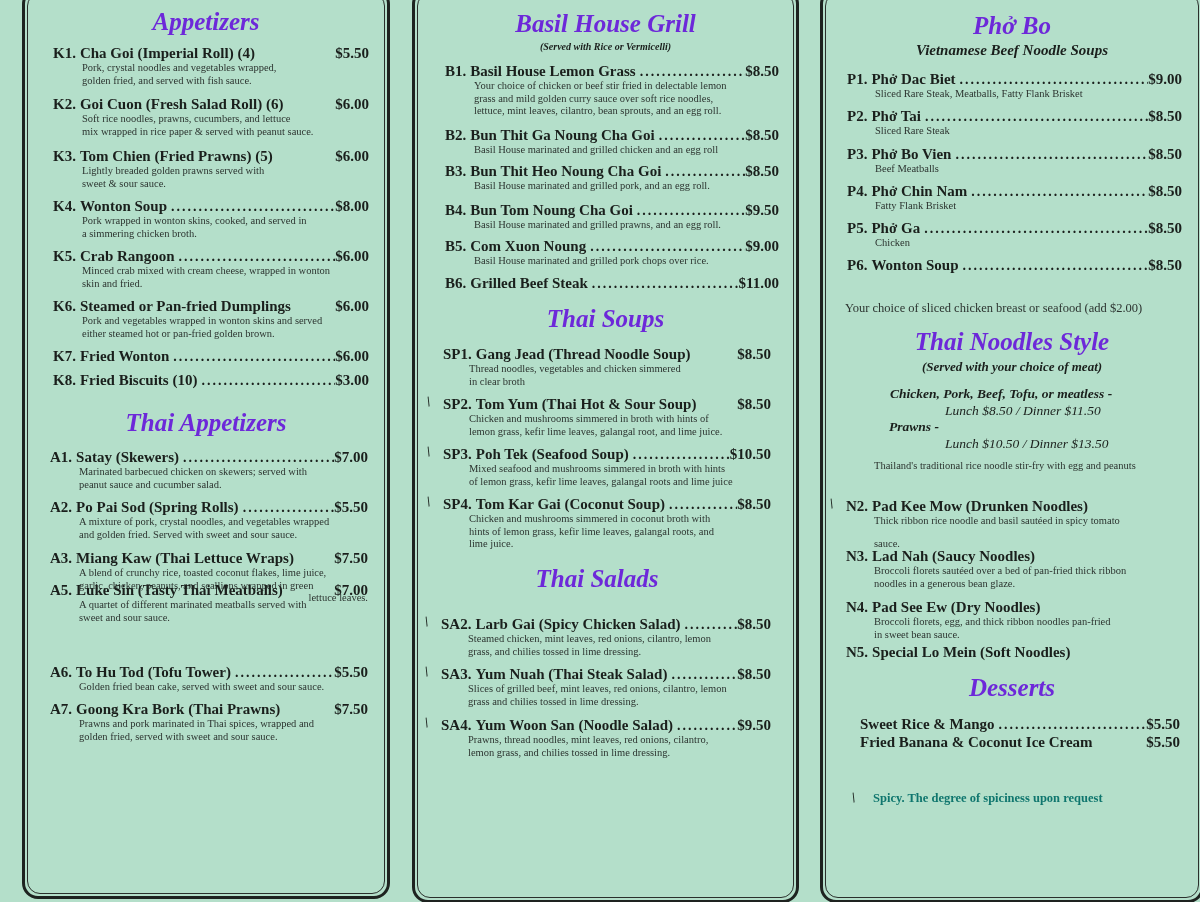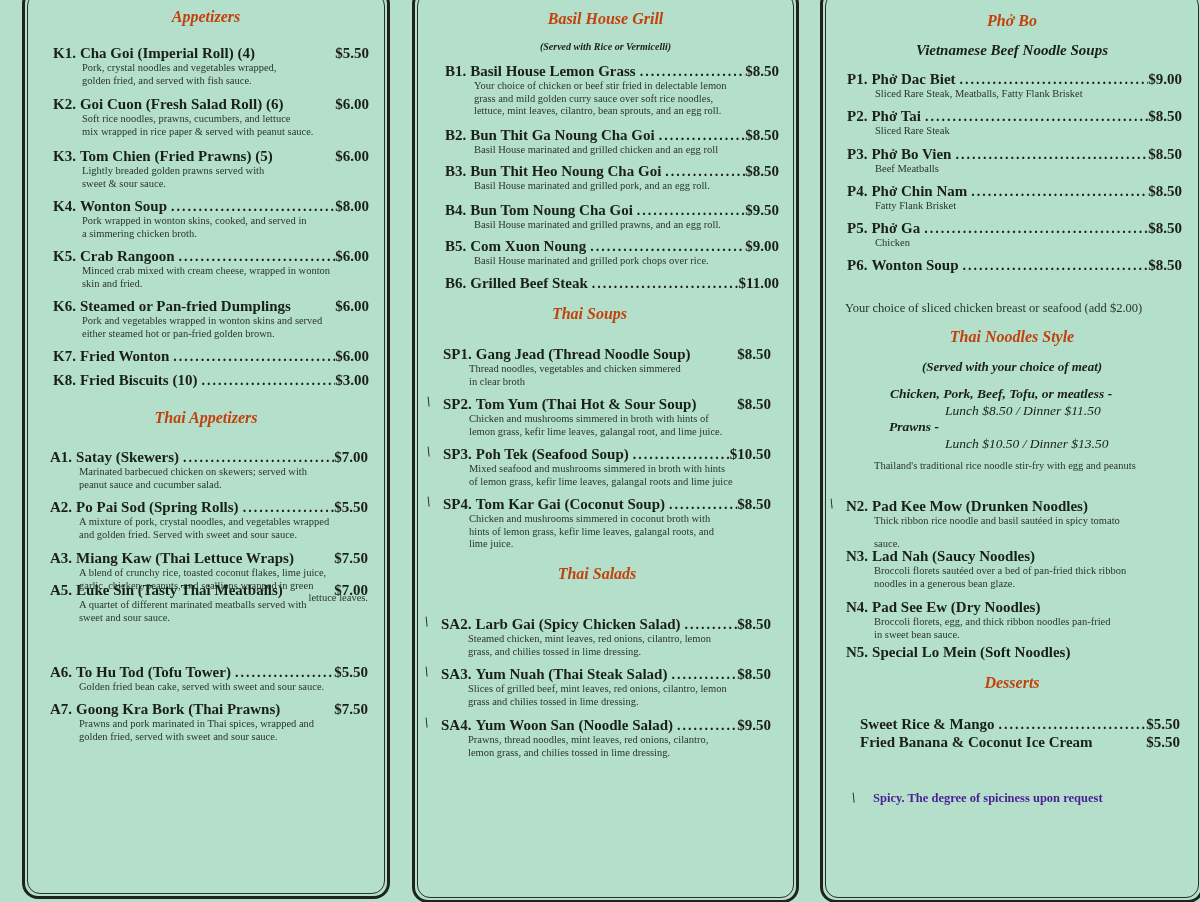--- a/index.html
+++ b/index.html
@@ -19,21 +19,21 @@
   .panel::after {
     content:""; position:absolute; inset:2px;
     border:1px solid #2a302c; border-radius:13px; pointer-events:none;
   }
   #p-left  { left:22px;  top:-12px; width:368px; height:911px; }
   #p-mid   { left:412px; top:-12px; width:387px; height:915px; }
   #p-right { left:820px; top:-12px; width:384px; height:915px; }
 
   .h1 {
     position:absolute; left:0; right:0; text-align:center;
-    font-style:italic; font-weight:bold; font-size:16px; color:#c2410c;
+    font-style:italic; font-weight:bold; font-size:25px; color:#6d28d9;
   }
   .sub {
     position:absolute; left:0; right:0; text-align:center;
     font-style:italic; font-weight:bold; font-size:10.5px;
   }
   .item { position:absolute; }
   .row { display:flex; align-items:baseline; white-space:nowrap; }
   .code, .name { font-weight:bold; font-size:15px; }
   .code { margin-right:4px; }
   .dots { flex:1; overflow:hidden; font-weight:bold; font-size:14px; letter-spacing:2px; padding:0 4px; }
@@ -243,21 +243,21 @@
     </div>
     <div class="item" style="left: 445px; top: 275px; width: 334px;">
       <div class="row">
         <span class="code">B6.</span>
         <span class="name">Grilled Beef Steak</span>
         <span class="dots">..............................................</span>
         <span class="price">$11.00</span>
       </div>
     </div>
   </div>
-<div class="h1" style="left:412px;width:355px;top:305px;">Thai Soups</div>
+<div class="h1" style="left:428px;width:355px;top:305px;">Thai Soups</div>
 <div id="sec-SP">
     <div class="item" style="left: 443px; top: 346px; width: 328px;">
       <div class="row">
         <span class="code">SP1.</span>
         <span class="name">Gang Jead (Thread Noodle Soup)</span>
         <span class="dots"></span>
         <span class="price">$8.50</span>
       </div>
       <div class="desc" style="padding-left: 26px;">Thread noodles, vegetables and chicken simmered</div>
       <div class="desc" style="padding-left: 26px;">in clear broth</div>
@@ -449,13 +449,13 @@
     <div class="item" style="left: 860px; top: 734px; width: 320px;">
       <div class="row">
         <span class="name">Fried Banana &amp; Coconut Ice Cream</span>
         <span class="dots"></span>
         <span class="price">$5.50</span>
       </div>
     </div>
   </div>
 
 <div class="spice" style="left:852px;top:790px;">/</div>
-<div class="note" style="left:873px;top:791px;font-weight:bold;font-size:12.5px;color:#4c1d95;">Spicy.  The degree of spiciness upon request</div>
+<div class="note" style="left:873px;top:791px;font-weight:bold;font-size:12.5px;color:#0f766e;">Spicy.  The degree of spiciness upon request</div>
 
 </body></html>

